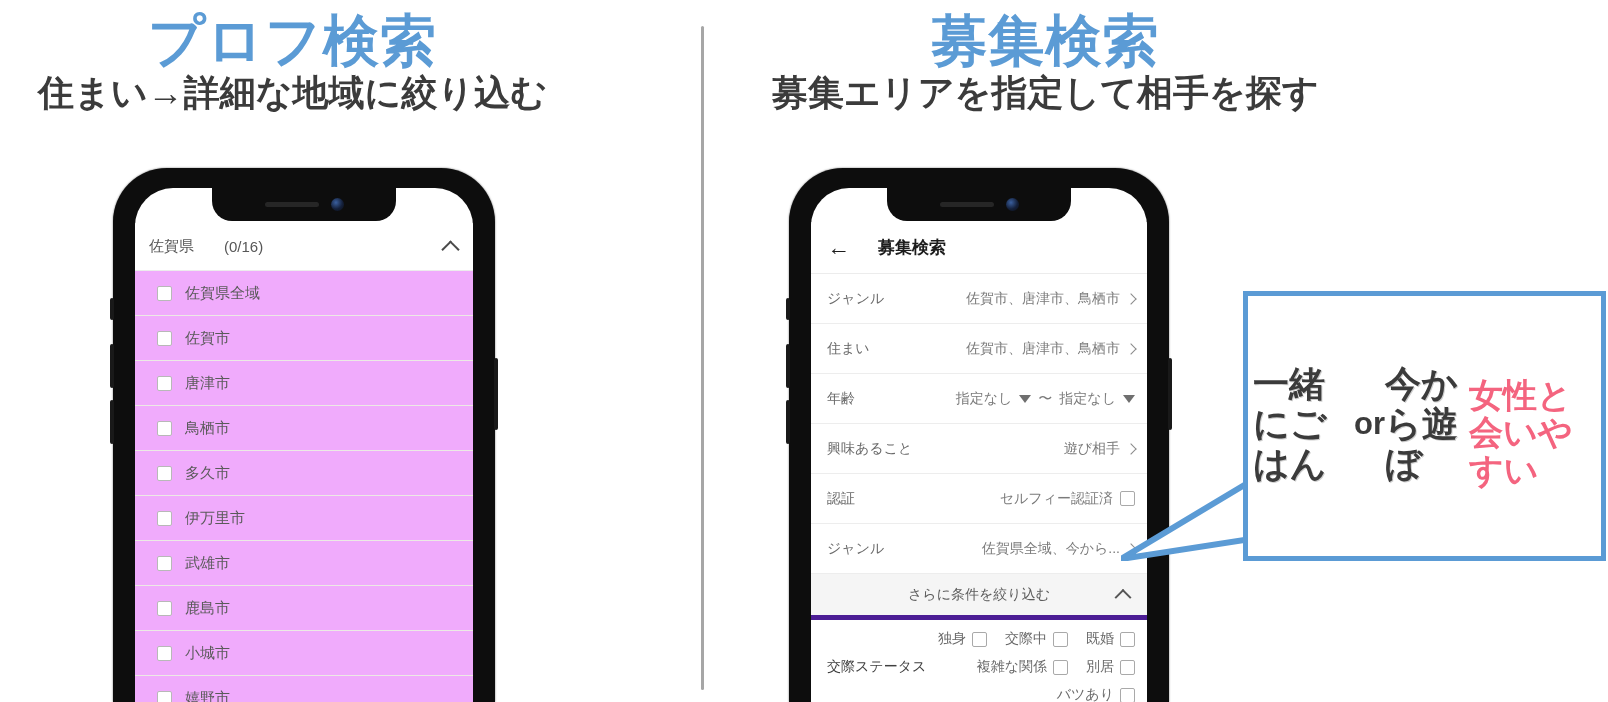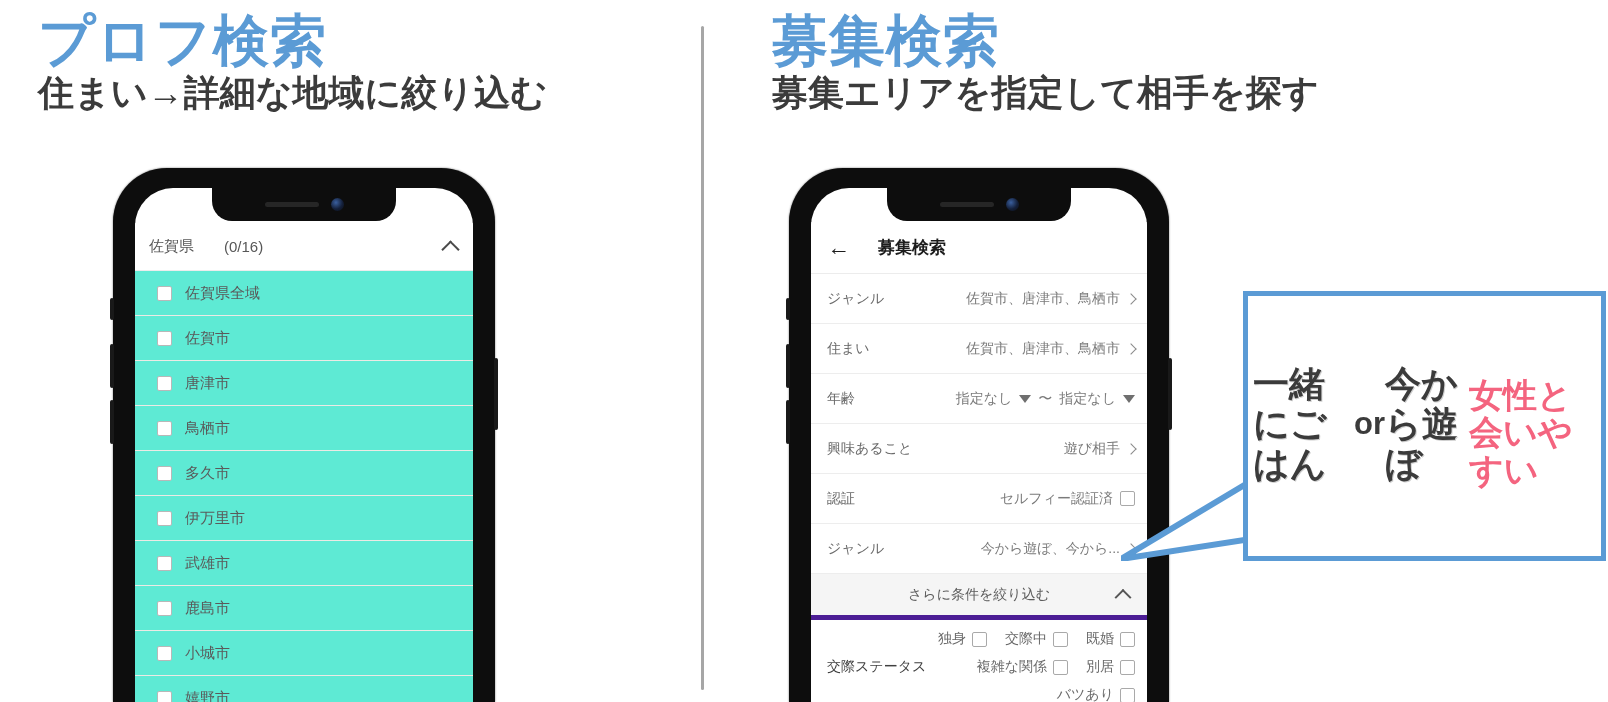--- a/index.html
+++ b/index.html
@@ -5,21 +5,21 @@
   * { box-sizing: border-box; margin: 0; padding: 0; }
   html, body {
     width: 1608px; height: 702px;
     background: #ffffff;
     font-family: "Liberation Sans", "DejaVu Sans", sans-serif;
     overflow: hidden;
   }
   .stage { position: relative; width: 1608px; height: 702px; background:#fff; }
 
   
-  .panel-head { position: absolute; }
+  .panel-head { position: absolute; text-align: center; }
   .big-title {
     font-size: 56px; font-weight: 700; color: #5b9bd5;
     letter-spacing: 1px; line-height: 1.05; white-space: nowrap;
   }
   .sub-title {
     font-size: 36px; font-weight: 700; color: #3b3b3b;
     line-height: 1.1; white-space: nowrap; margin-top: 2px;
   }
   #head-left  { left: 38px; top: 12px; }
   #head-right { left: 772px; top: 12px; }
@@ -69,21 +69,21 @@
     position: relative;
   }
   .pref-name  { font-size: 15px; color: #575757; }
   .pref-count { font-size: 15px; color: #575757; margin-left: 30px; }
   .chev-up {
     position: absolute; right: 16px; top: 50%;
     width: 13px; height: 13px; border-left: 2px solid #4a4a4a; border-top: 2px solid #4a4a4a;
     transform: translateY(-30%) rotate(45deg);
   }
   .city-row {
-    height: 45px; background: #5eead4; display: flex; align-items: center;
+    height: 45px; background: #f0abfc; display: flex; align-items: center;
     padding-left: 22px; border-bottom: 1px solid #eceae4;
   }
   .cbox {
     width: 15px; height: 15px; border: 1.6px solid #b8b8b8;
     border-radius: 2px; background: #fff; flex: none;
   }
   .city-name { font-size: 15px; color: #5a5a5a; margin-left: 13px; }
 
   
   .app-bar {
@@ -295,21 +295,21 @@
           <div class="frow">
             <span class="flabel">認証</span>
             <span class="fvalue">
               <span>セルフィー認証済</span>
               <span class="cbox-sm"></span>
             </span>
           </div>
           <div class="frow">
             <span class="flabel">ジャンル</span>
             <span class="fvalue">
-              <span>今から遊ぼ、今から...</span>
+              <span>佐賀県全域、今から...</span>
               <span class="chev-right"></span>
             </span>
           </div>
         </div>
 
       <div class="frow-expand">
         <span class="txt">さらに条件を絞り込む</span>
         <span class="chev-up"></span>
       </div>
 

